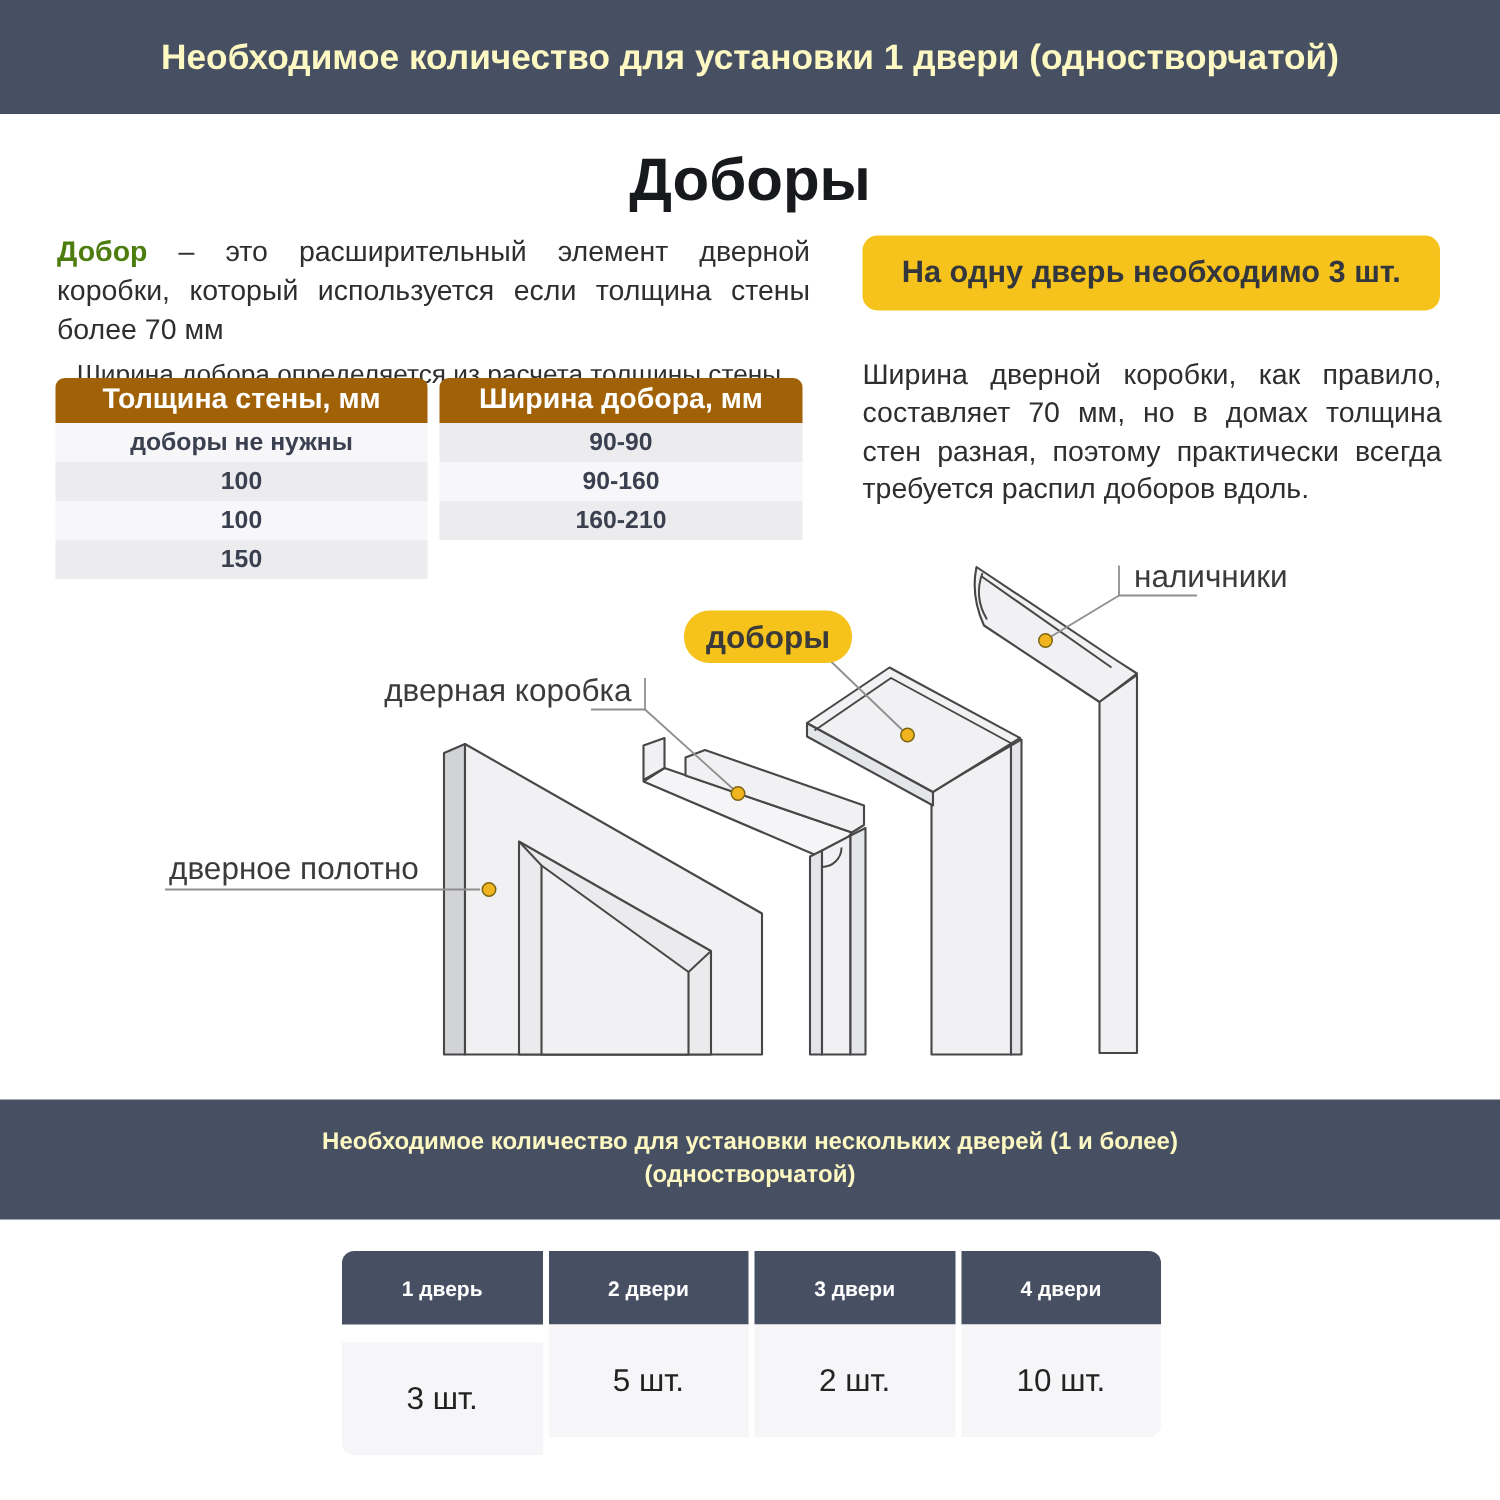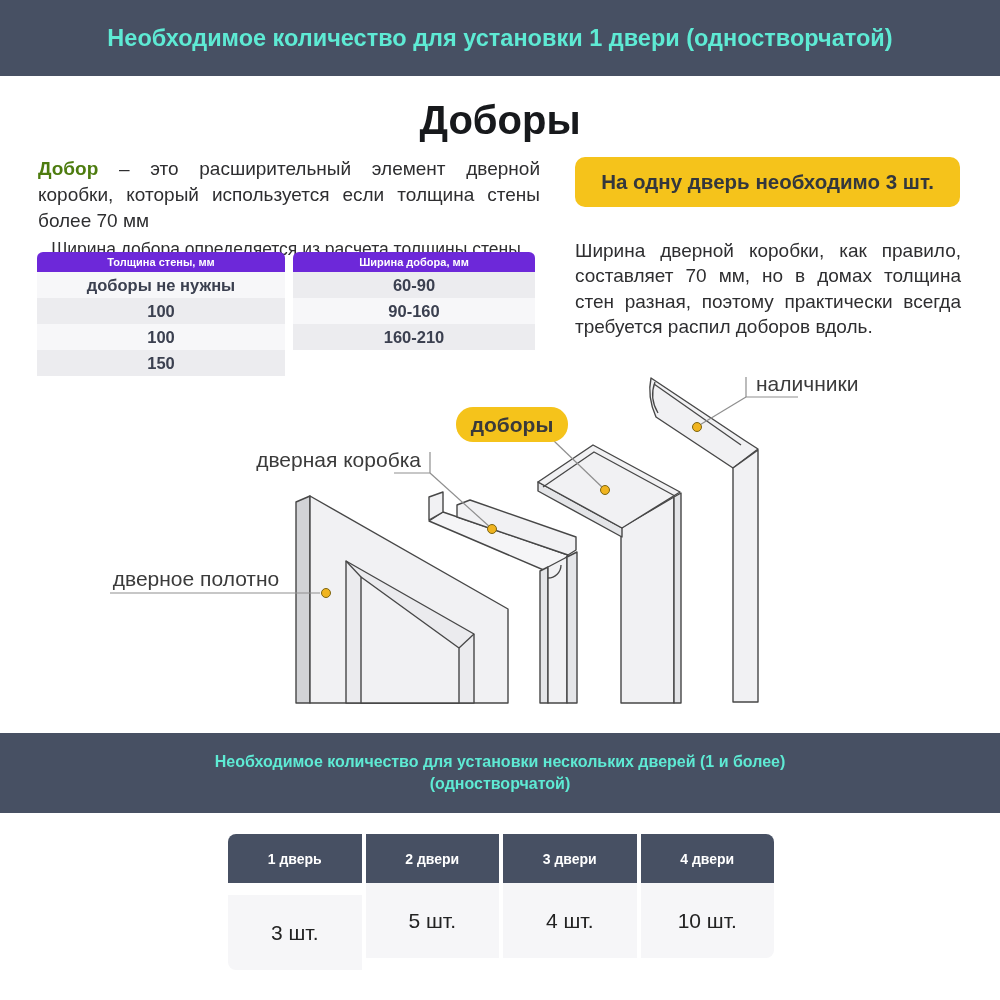--- a/index.html
+++ b/index.html
@@ -1,21 +1,21 @@
 <!DOCTYPE html>
 <html><head>
 <meta charset="utf-8">
 <style>
   html,body{margin:0;padding:0;background:#fff;}
   body{width:1000px;height:1000px;position:relative;overflow:hidden;
        font-family:"Liberation Sans", sans-serif;color:#2e2e30;}
   .abs{position:absolute;}
 
   
-  .banner{left:0;width:1000px;background:#475063;color:#5eead4;display:flex;
+  .banner{left:0;width:1000px;background:#475063;color:#fef9c3;display:flex;
           flex-direction:column;align-items:center;justify-content:center;
           font-weight:bold;text-align:center;}
   #top-banner{top:0;height:76px;font-size:23.5px;}
   #bottom-banner{top:733px;height:80px;font-size:16px;line-height:1.4;}
 
   
   #page-title{top:98px;left:0;width:1000px;text-align:center;
               font-size:40px;font-weight:bold;color:#17191c;}
 
   
@@ -23,22 +23,22 @@
          text-align:justify;color:#2e2e30;}
   #intro b{color:#4d7c0f;}
 
   
   #wall-caption{top:239px;left:37px;width:498px;text-align:center;
                 font-size:17.5px;color:#2f2f31;}
 
   
   #wall-table{top:252px;left:37px;width:498px;display:grid;
               grid-template-columns:248px 242px;column-gap:8px;}
-  #wall-table .hcell{background:#6d28d9;color:#fff;font-weight:bold;
-      font-size:11px;height:20px;display:flex;align-items:center;
+  #wall-table .hcell{background:#a16207;color:#fff;font-weight:bold;
+      font-size:19px;height:30px;display:flex;align-items:center;
       justify-content:center;border-radius:6px 6px 0 0;}
   #wall-table .cell{height:26px;display:flex;align-items:center;
       justify-content:center;font-size:16.5px;font-weight:600;color:#3b4050;}
   #wall-table .r-light{background:#f7f7f9;}
   #wall-table .r-dark{background:#ececef;}
 
   
   #qty-badge{top:157px;left:575px;width:385px;height:50px;background:#F5C31B;
       border-radius:10px;display:flex;align-items:center;justify-content:center;
       font-size:20.5px;font-weight:bold;color:#33373d;}
@@ -84,21 +84,21 @@
 
 <div class="abs" id="intro"><b>Добор</b><span> – это расширительный элемент дверной коробки, который используется если толщина стены более 70 мм</span></div>
 
 <div class="abs" id="wall-caption">Ширина добора определяется из расчета толщины стены</div>
 
 <div class="abs" id="wall-table">
   <div class="hcell">Толщина стены, мм</div>
   <div class="hcell">Ширина добора, мм</div>
 
   <div class="cell r-light">доборы не нужны</div>
-  <div class="cell r-dark">60-90</div>
+  <div class="cell r-dark">90-90</div>
   <div class="cell r-dark">100</div>
   <div class="cell r-light">90-160</div>
   <div class="cell r-light">100</div>
   <div class="cell r-dark">160-210</div>
   <div class="cell r-dark">150</div>
 </div>
 
 <div class="abs" id="qty-badge">На одну дверь необходимо 3 шт.</div>
 
 <div class="abs" id="right-text">Ширина дверной коробки, как правило, составляет 70 мм, но в домах толщина стен разная, поэтому практически всегда требуется распил доборов вдоль.</div>
@@ -175,16 +175,16 @@
 <div class="abs" id="doors-table">
   <div class="row">
     <div class="hcell">1 дверь</div>
     <div class="hcell">2 двери</div>
     <div class="hcell">3 двери</div>
     <div class="hcell">4 двери</div>
   </div>
   <div class="row">
     <div class="vcell">3 шт.</div>
     <div class="vcell">5 шт.</div>
-    <div class="vcell">4 шт.</div>
+    <div class="vcell">2 шт.</div>
     <div class="vcell">10 шт.</div>
   </div>
 </div>
 
 </body></html>

